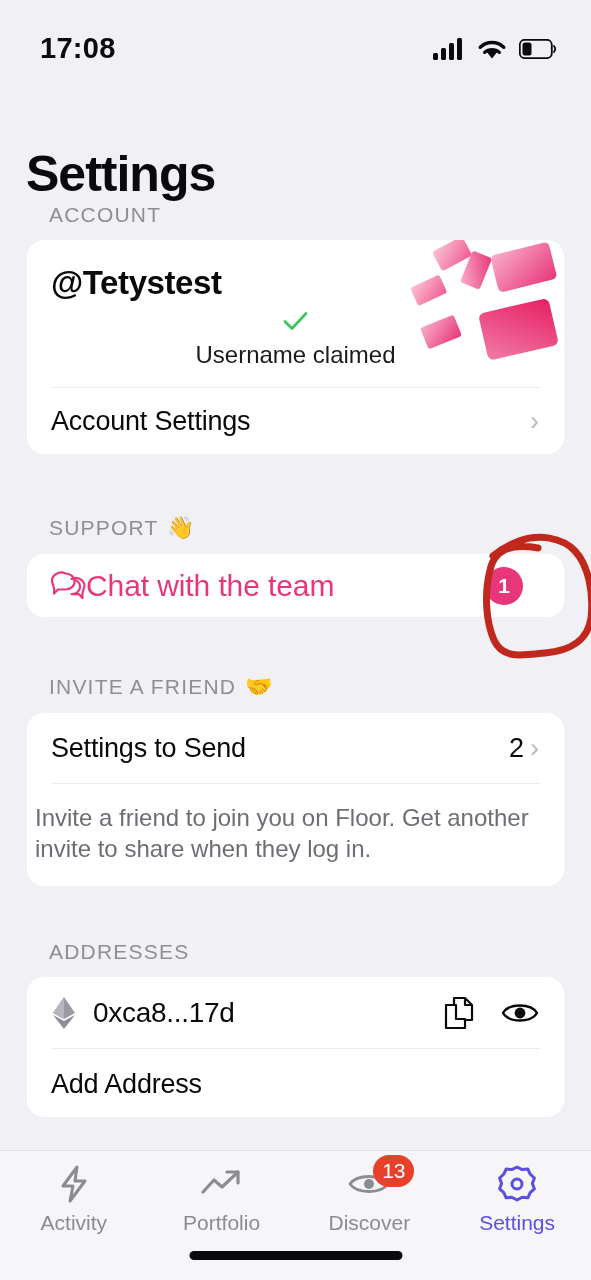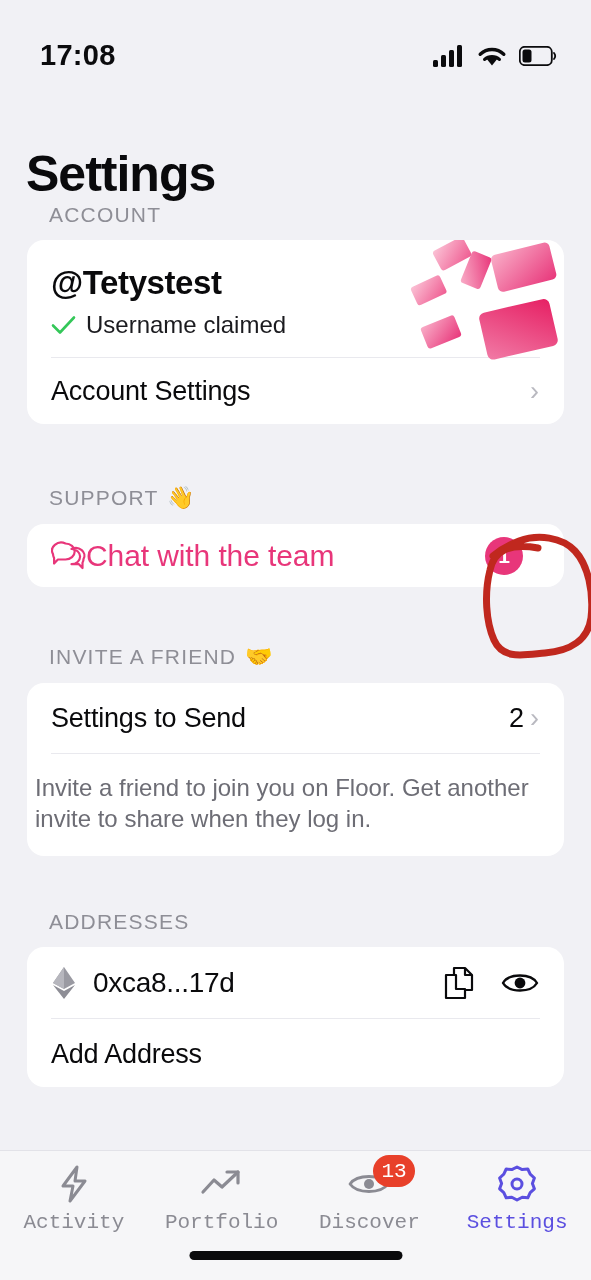--- a/index.html
+++ b/index.html
@@ -6,21 +6,21 @@
   html, body {
     width: 591px; height: 1280px;
     background: #f1f1f5;
     font-family: "Liberation Sans", sans-serif;
     overflow: hidden;
   }
   .phone { position: relative; width: 591px; height: 1280px; background: #f1f1f5; }
 
   
   .statusbar {
-    position: absolute; top: 16px; left: 0; right: 0; height: 72px;
+    position: absolute; top: 9px; left: 0; right: 0; height: 72px;
     display: flex; align-items: center; justify-content: space-between;
     padding: 7px 34px 0 40px;
   }
   .status-time { font-size: 29px; font-weight: 700; color: #0b0b0d; letter-spacing: .3px; }
   .status-icons { display: flex; align-items: center; gap: 12px; }
 
   
   .content { position: absolute; top: 72px; left: 0; right: 0; bottom: 0; }
 
   .page-title {
@@ -49,21 +49,21 @@
     position: relative;
   }
   .row-divider { border-top: 1px solid #e9e9ee; margin: 0 24px; }
 
   .chev { color: #b9b9c0; font-size: 27px; line-height: 1; font-weight: 400; margin-left: 6px;}
 
   
   .acct-card { padding-bottom: 0; }
   .acct-top { position: relative; padding: 24px 24px 18px 24px; min-height: 97px; }
   .handle { font-size: 33px; font-weight: 700; color: #0a0a0c; letter-spacing: -.4px; }
-  .claimed { display: flex; align-items: center; gap: 10px; margin-top: 9px; }
+  .claimed { display: flex; align-items: center; gap: 10px; margin-top: 9px; flex-direction: column; }
   .claimed-text { font-size: 24px; color: #1b1b1f; }
   .cards-art { position: absolute; right: 0; top: 0; width: 160px; height: 128px; }
 
   
   .support-row { min-height: 63px; }
   .chat-label { font-size: 30px; color: #e8367a; font-weight: 400; letter-spacing: -.1px; }
   .badge-pink {
     position: absolute; right: 41px; top: 50%; transform: translateY(-50%);
     width: 38px; height: 38px; border-radius: 50%;
     background: #e8367a; color: #fff; font-size: 21px; font-weight: 600;
@@ -84,21 +84,21 @@
 
   
   .annotation { position: absolute; left: 0; top: 0; width: 591px; height: 1280px; pointer-events: none; }
 
   
   .tabbar {
     position: absolute; left: 0; right: 0; bottom: 0; height: 130px;
     background: #f6f6f8; border-top: 1px solid #e2e2e8;
     display: flex; align-items: flex-start; padding-top: 14px;
   }
-  .tab { flex: 1; display: flex; flex-direction: column; align-items: center; gap: 8px; position: relative; font-family: Liberation Mono, monospace; }
+  .tab { flex: 1; display: flex; flex-direction: column; align-items: center; gap: 8px; position: relative; }
   .tab-label { font-size: 21px; color: #8b8b93; }
   .tab.active .tab-label { color: #5b4fe0; }
   .tab-icon { height: 38px; display: flex; align-items: center; justify-content: center; position: relative; }
   .badge-red {
     position: absolute; left: 26px; top: -10px;
     min-width: 41px; height: 32px; padding: 0 8px; border-radius: 16px;
     background: #e8402a; color: #fff; font-size: 21px; font-weight: 500;
     display: flex; align-items: center; justify-content: center;
   }
   .home-indicator {

